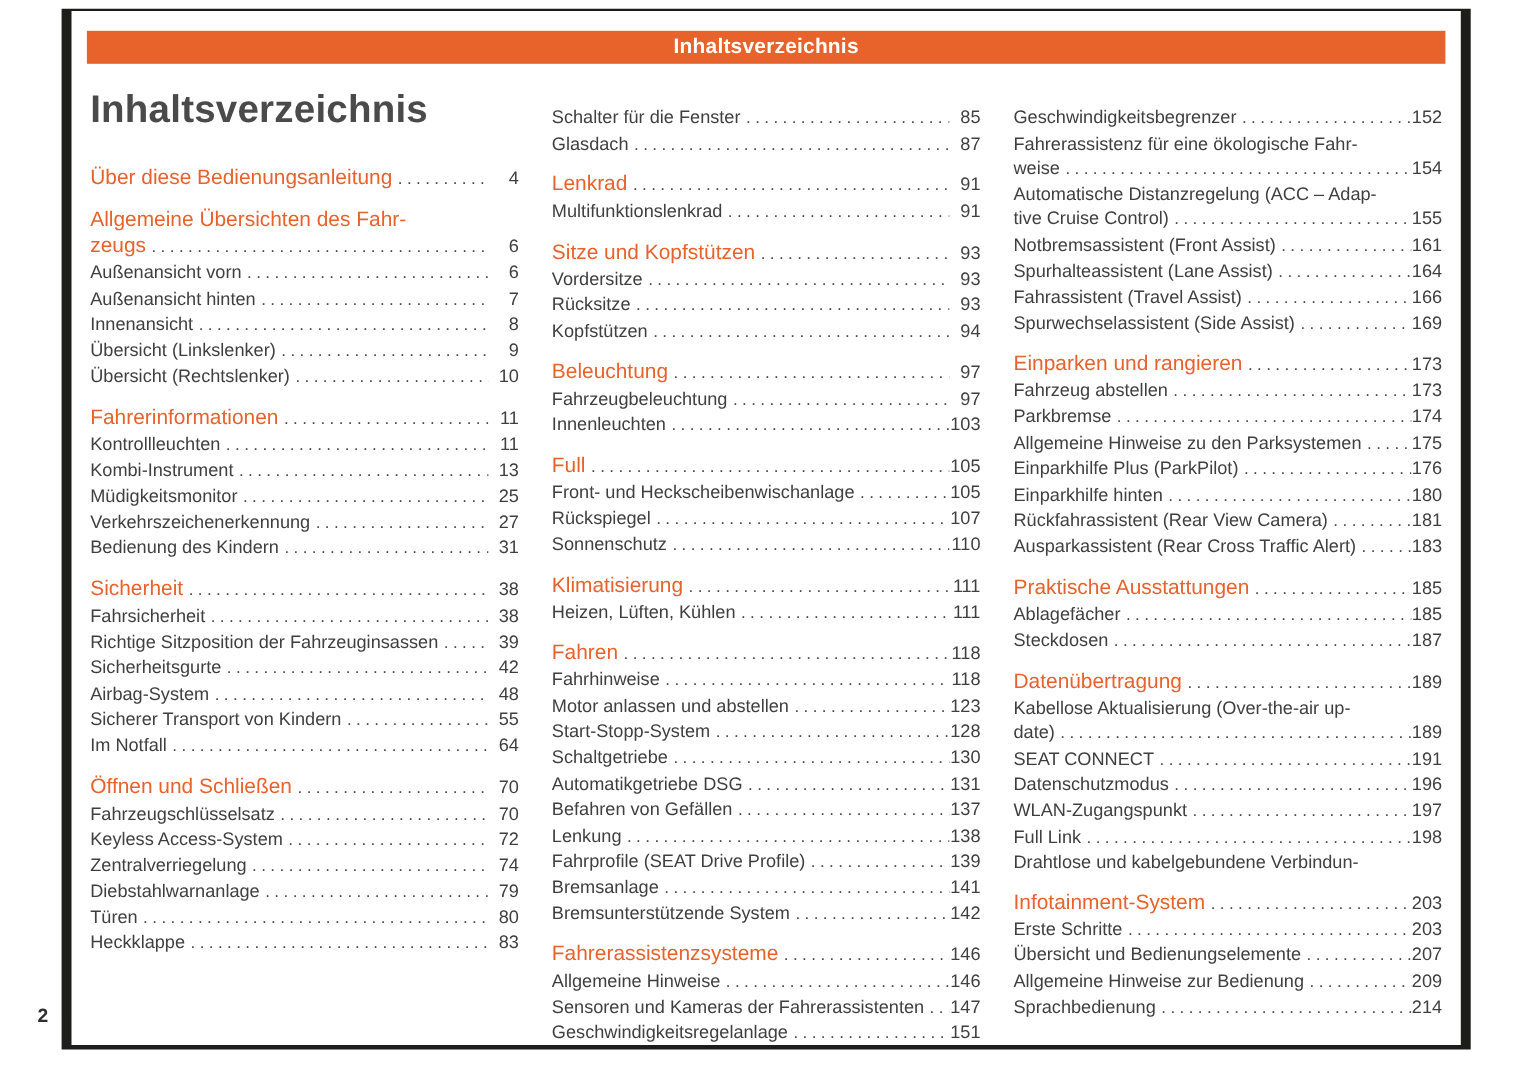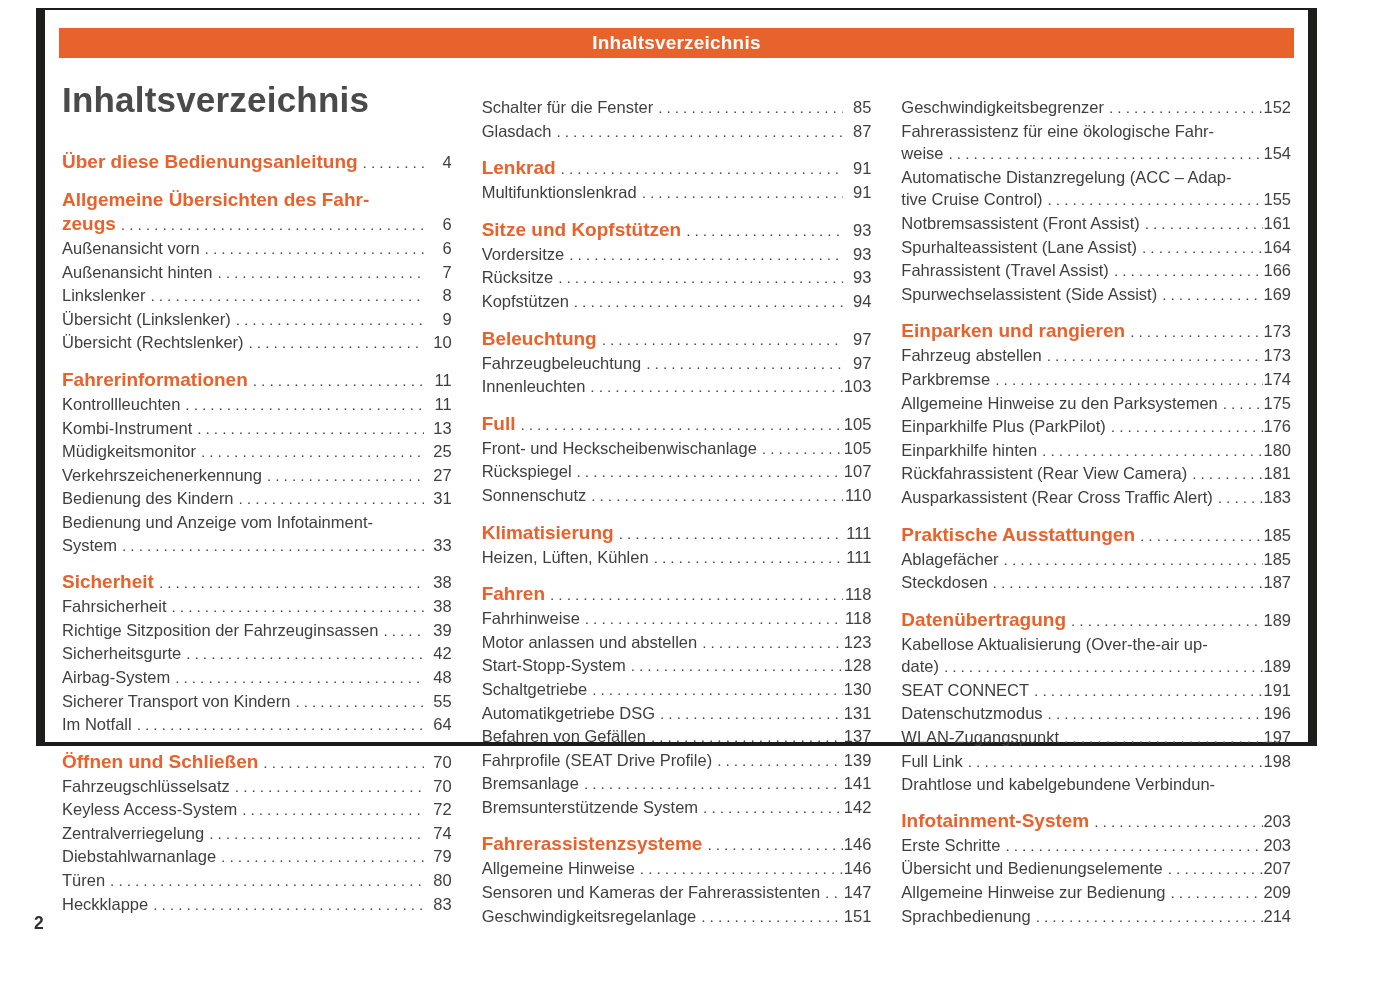--- a/index.html
+++ b/index.html
@@ -9,24 +9,24 @@
     height: 984px;
     background: #ffffff;
     font-family: "Liberation Sans", "DejaVu Sans", sans-serif;
     color: var(--ink, #3f3f3f);
     overflow: hidden;
     position: relative;
   }
 
   .frame {
     position: absolute;
-    left: 36px;
+    left: 56px;
     top: 8px;
     width: 1281px;
-    height: 738px;
+    height: 946px;
     border-left: 9px solid var(--frame, #1d1d1b);
     border-right: 9px solid var(--frame, #1d1d1b);
     border-bottom: 4px solid var(--frame, #1d1d1b);
     border-top: 2px solid var(--frame, #1d1d1b);
     background: #ffffff;
   }
 
   .header-bar {
     margin: 18px 14px 0 14px;
     height: 30px;
@@ -65,21 +65,21 @@
     font-size: 16.5px;
     line-height: 22.6px;
   }
   .line.last {
     display: flex;
     align-items: baseline;
   }
   .heading .line { line-height: 24px; }
   .heading .lbl {
     color: var(--accent, #e8622c);
-    font-weight: bold;
+    font-weight: normal;
     font-size: 19px;
   }
 
   .lbl { white-space: nowrap; }
 
   .dots {
     flex: 1 1 auto;
     overflow: hidden;
     white-space: nowrap;
     letter-spacing: 4px;
@@ -150,21 +150,21 @@
           </div>
           <div class="entry item">
             <div class="line last">
               <span class="lbl">Außenansicht hinten</span>
               <span class="dots"></span>
               <span class="pg">7</span>
             </div>
           </div>
           <div class="entry item">
             <div class="line last">
-              <span class="lbl">Linkslenker</span>
+              <span class="lbl">Innenansicht</span>
               <span class="dots"></span>
               <span class="pg">8</span>
             </div>
           </div>
           <div class="entry item">
             <div class="line last">
               <span class="lbl">Übersicht (Linkslenker)</span>
               <span class="dots"></span>
               <span class="pg">9</span>
             </div>
@@ -209,28 +209,20 @@
               <span class="lbl">Verkehrszeichenerkennung</span>
               <span class="dots"></span>
               <span class="pg">27</span>
             </div>
           </div>
           <div class="entry item">
             <div class="line last">
               <span class="lbl">Bedienung des Kindern</span>
               <span class="dots"></span>
               <span class="pg">31</span>
-            </div>
-          </div>
-          <div class="entry item">
-            <div class="line"><span class="lbl">Bedienung und Anzeige vom Infotainment-</span></div>
-            <div class="line last">
-              <span class="lbl">System</span>
-              <span class="dots"></span>
-              <span class="pg">33</span>
             </div>
           </div>
           <div class="entry heading">
             <div class="line last">
               <span class="lbl">Sicherheit</span>
               <span class="dots"></span>
               <span class="pg">38</span>
             </div>
           </div>
           <div class="entry item">
@@ -492,20 +484,27 @@
           </div>
           <div class="entry item">
             <div class="line last">
               <span class="lbl">Befahren von Gefällen</span>
               <span class="dots"></span>
               <span class="pg">137</span>
             </div>
           </div>
           <div class="entry item">
             <div class="line last">
+              <span class="lbl">Lenkung</span>
+              <span class="dots"></span>
+              <span class="pg">138</span>
+            </div>
+          </div>
+          <div class="entry item">
+            <div class="line last">
               <span class="lbl">Fahrprofile (SEAT Drive Profile)</span>
               <span class="dots"></span>
               <span class="pg">139</span>
             </div>
           </div>
           <div class="entry item">
             <div class="line last">
               <span class="lbl">Bremsanlage</span>
               <span class="dots"></span>
               <span class="pg">141</span>

